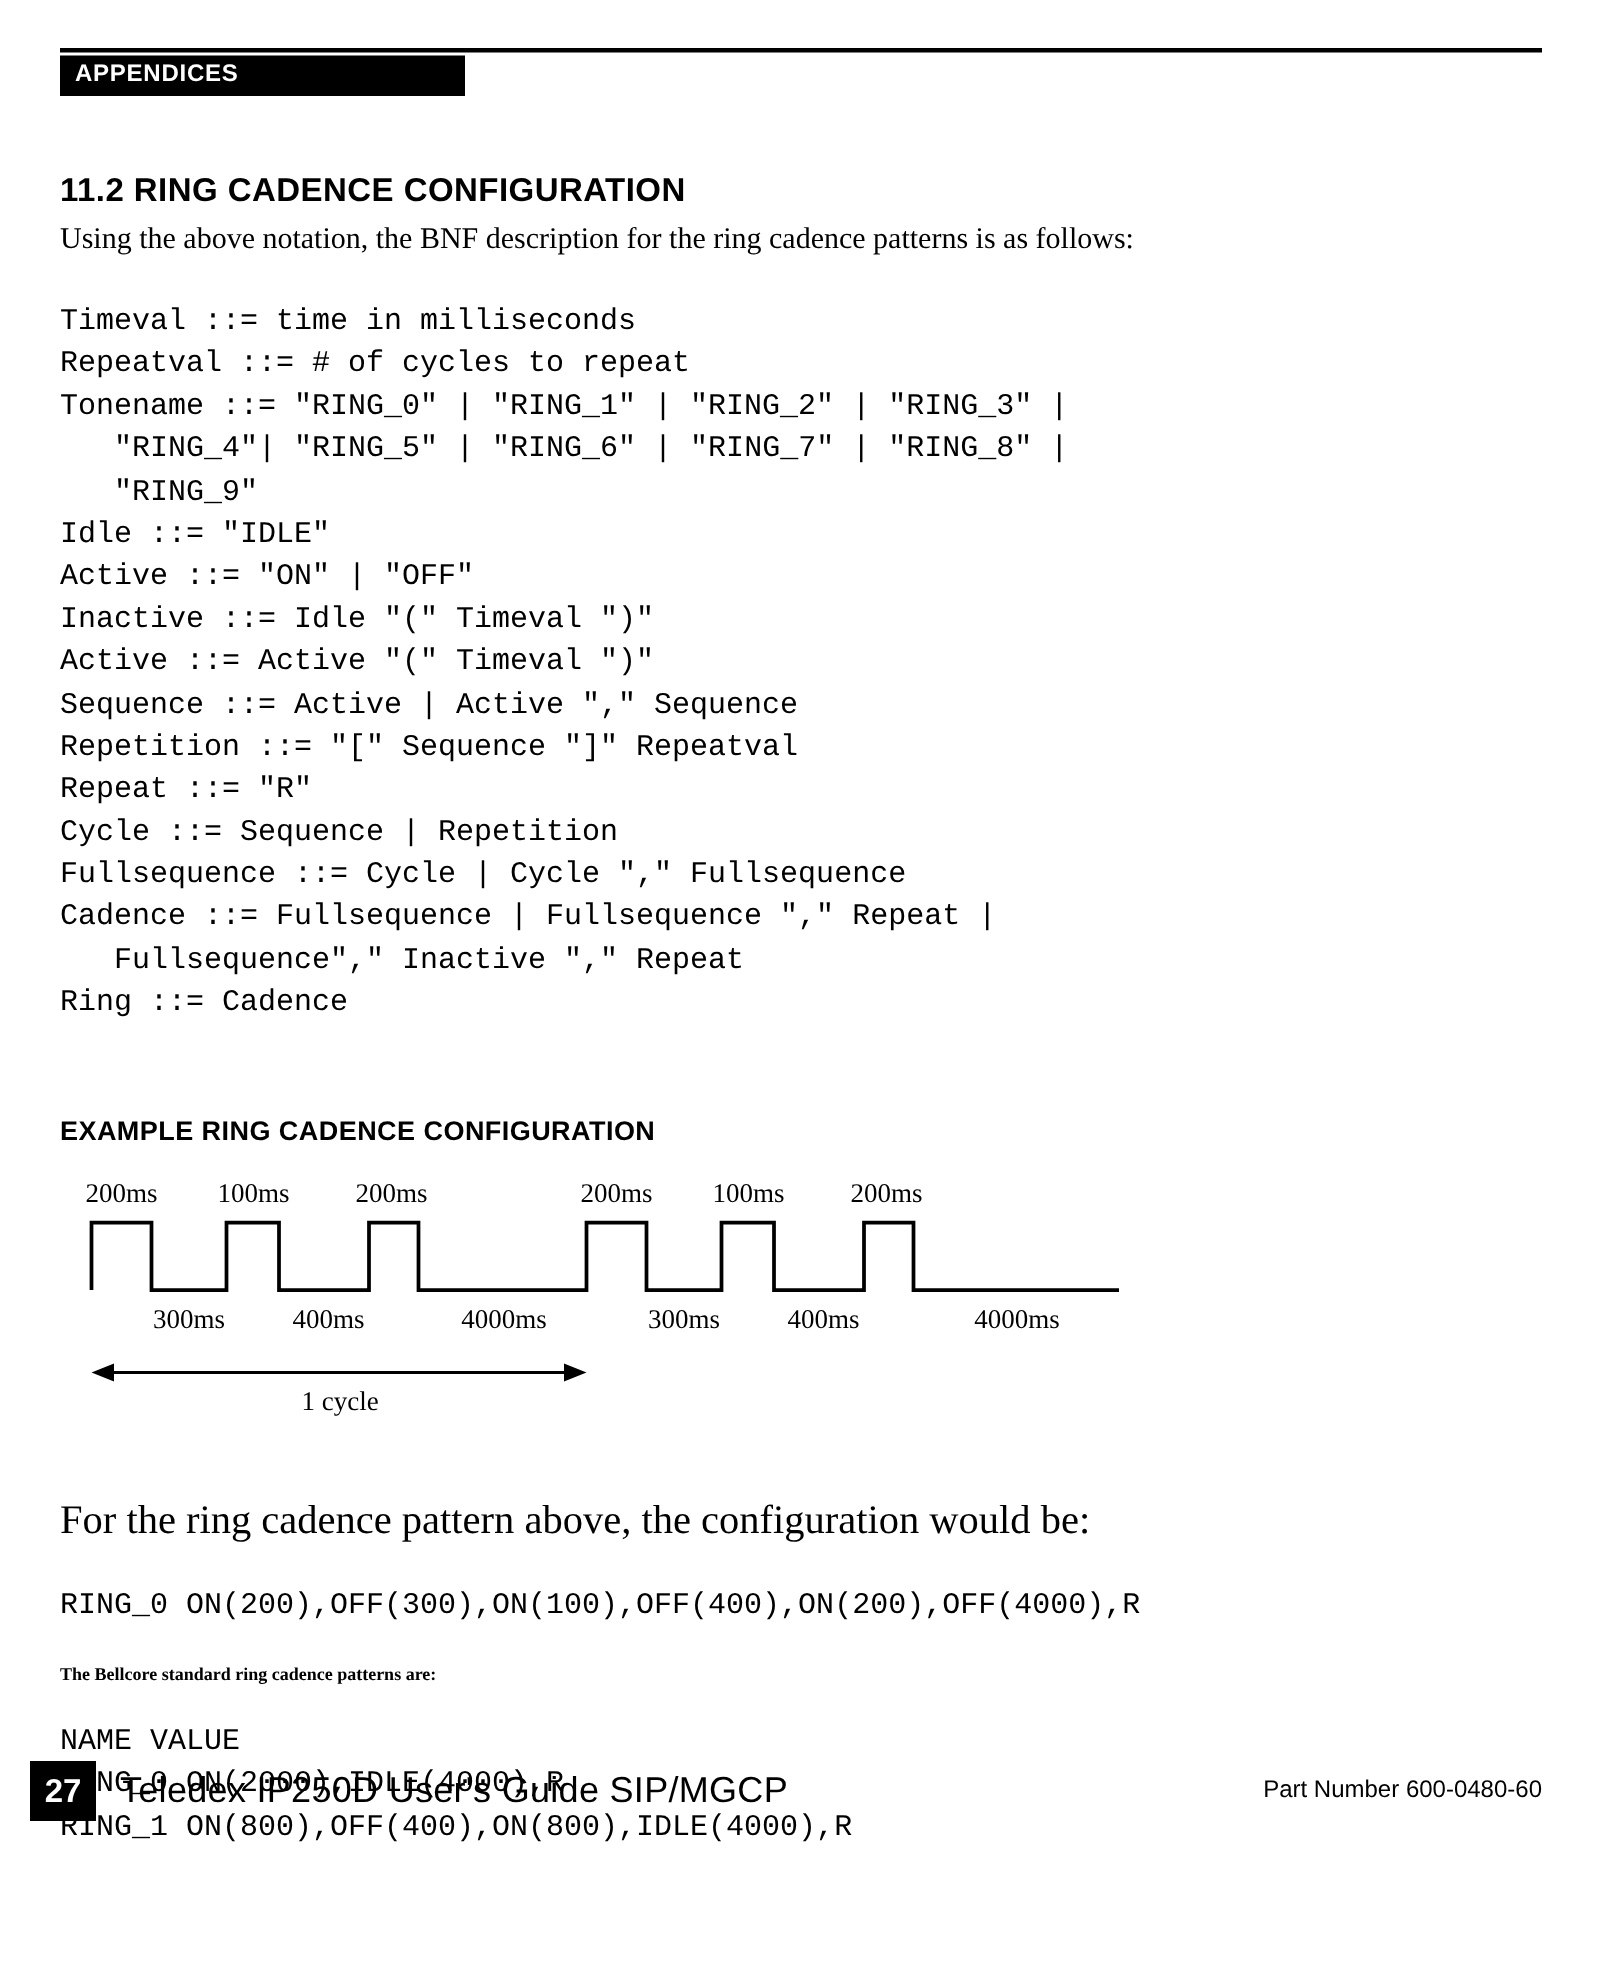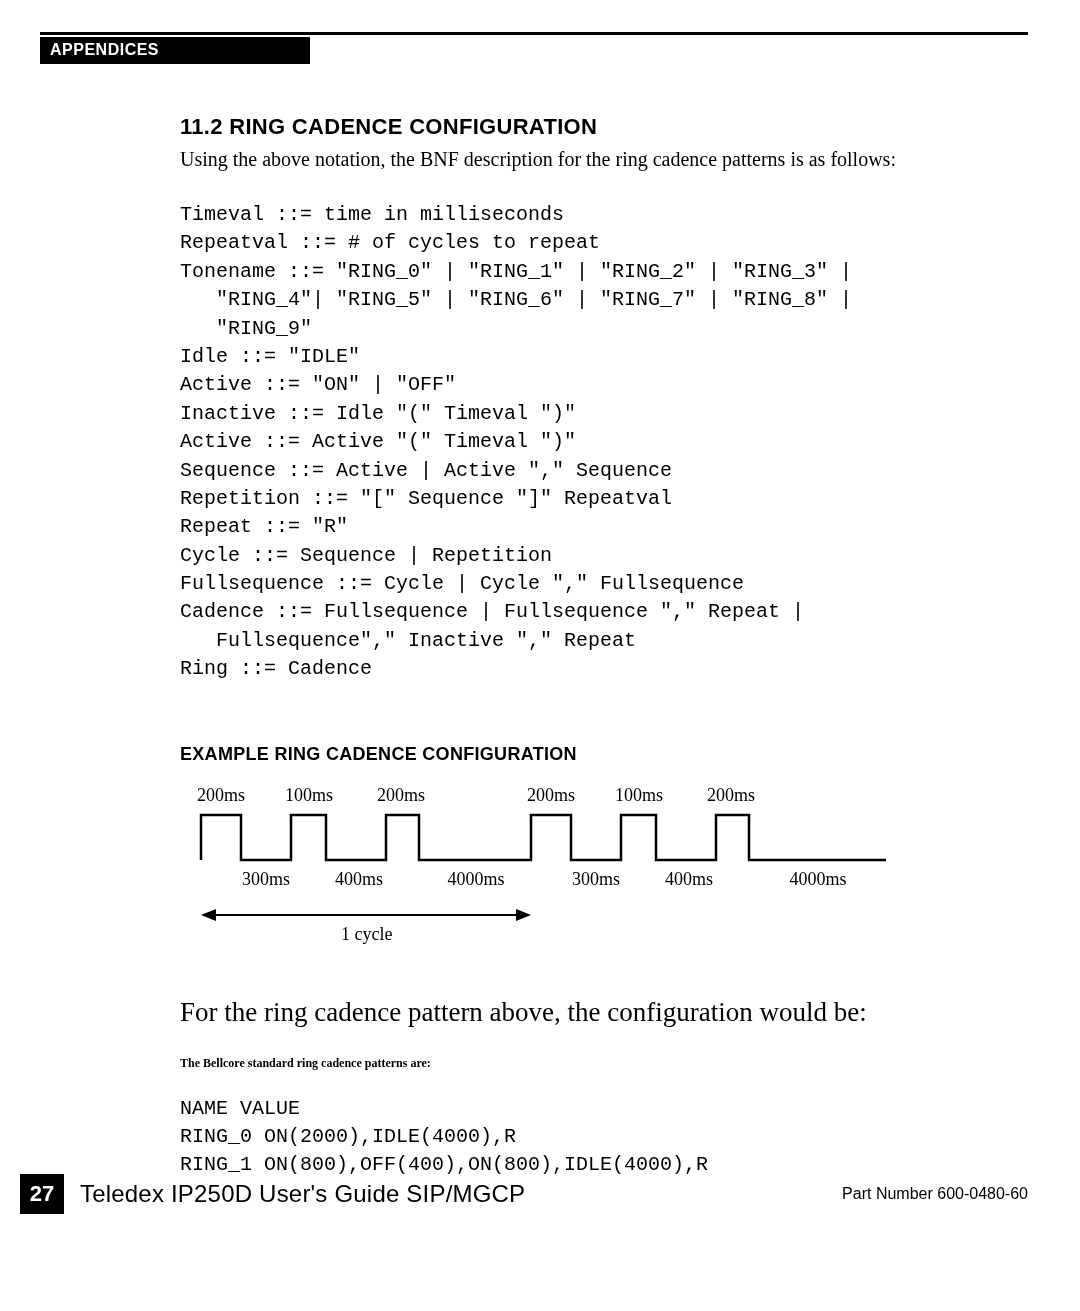--- a/index.html
+++ b/index.html
@@ -28,21 +28,20 @@
     color: #fff;
     font-family: 'Arial Black', Arial, sans-serif;
     font-weight: 900;
     font-size: 16px;
     letter-spacing: 0.5px;
     padding: 4px 14px 5px 10px;
     width: 270px;
     box-sizing: border-box;
   }
   .content {
-    margin-left: 140px;
     margin-top: 50px;
     max-width: 820px;
   }
   .section-title {
     font-family: 'Arial Black', Arial, sans-serif;
     font-weight: 900;
     font-size: 22px;
     letter-spacing: 0.3px;
     margin: 0 0 6px 0;
   }
@@ -181,20 +180,21 @@
 
         <line x1="22" y1="130" x2="338" y2="130" stroke="#000" stroke-width="2"></line>
         <polygon points="15,130 30,124 30,136" fill="#000"></polygon>
         <polygon points="345,130 330,124 330,136" fill="#000"></polygon>
         <text x="155" y="155">1 cycle</text>
       </svg>
     </div>
 
     <p class="body-text">For the ring cadence pattern above, the configuration would be:</p>
 
+    <pre class="code">RING_0 ON(200),OFF(300),ON(100),OFF(400),ON(200),OFF(4000),R</pre>
 
     <p class="bellcore">The Bellcore standard ring cadence patterns are:</p>
 
     <pre class="code">NAME VALUE
 RING_0 ON(2000),IDLE(4000),R
 RING_1 ON(800),OFF(400),ON(800),IDLE(4000),R</pre>
 
   </div>
 
   <div class="footer">

